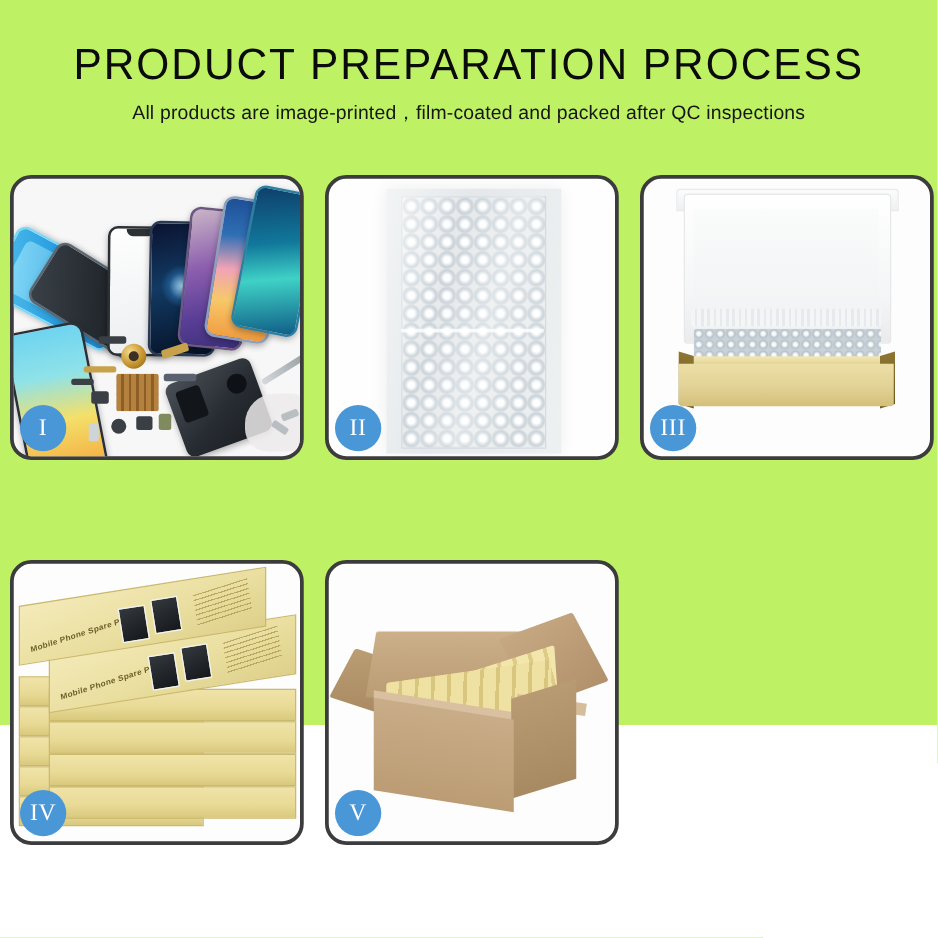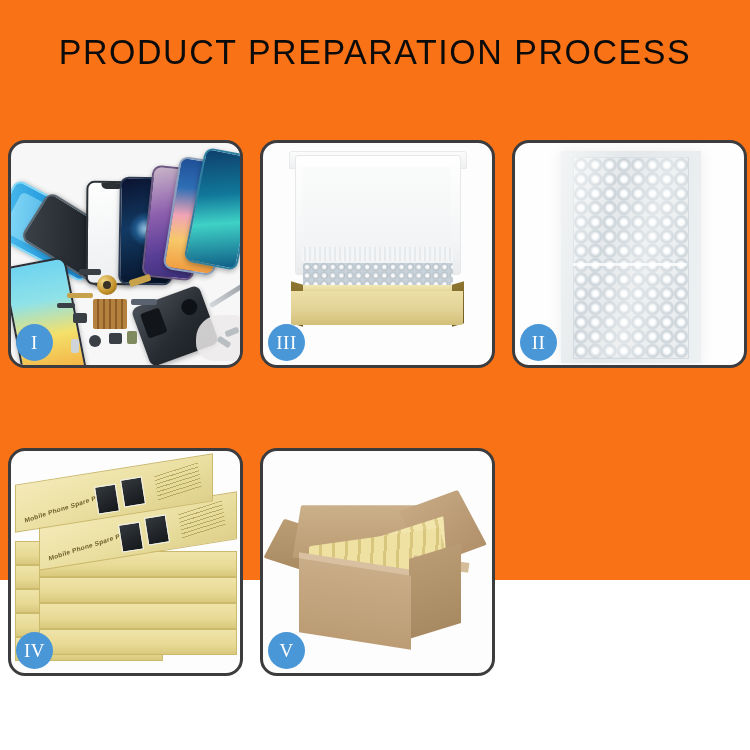--- a/index.html
+++ b/index.html
@@ -10,21 +10,21 @@
     width: 750px;
     height: 750px;
     background: #ffffff;
     font-family: "Liberation Sans", sans-serif;
     overflow: hidden;
   }
   .page {
     position: relative;
     width: 750px;
     height: 580px;
-    background: #f97316;
+    background: #bef264;
   }
   
   .header {
     position: absolute;
     top: 32px;
     left: 0;
     width: 750px;
     text-align: center;
   }
   .title {
@@ -388,20 +388,21 @@
     position:absolute; background: rgba(150,124,88,.55); border-radius:1px;
   }
 </style>
 </head>
 <body>
 
 <div class="page">
 
   <div class="header">
     <div class="title">PRODUCT PREPARATION PROCESS</div>
+    <div class="subtitle">All products are image-printed，film-coated and packed after QC inspections</div>
   </div>
 
   <div class="grid">
 
     <div class="panel p1">
       <div class="scene">
         <div class="ph ph-blue"></div>
         <div class="ph ph-dark"></div>
         <div class="ph ph-white"></div>
         <div class="ph ph-navy"></div>
@@ -425,45 +426,45 @@
         <div class="flex" style="left:56px;top:150px;width:26px;height:5px;"></div>
         <div class="flex" style="left:118px;top:134px;width:22px;height:7px;transform:rotate(-18deg);"></div>
         <div class="flex" style="left:120px;top:156px;width:26px;height:6px;background:#5a6270;"></div>
         <div class="chip" style="left:46px;top:160px;width:18px;height:5px;"></div>
         <div class="chip" style="left:206px;top:196px;width:14px;height:6px;transform:rotate(34deg);background:#b9bec3;"></div>
         <div class="chip" style="left:214px;top:186px;width:14px;height:6px;transform:rotate(-22deg);background:#b9bec3;"></div>
       </div>
       <div class="badge">I</div>
     </div>
 
+    <div class="panel p2">
+      <div class="scene">
+        <div class="bw-sheet"></div>
+        <div class="bw-bubbles"></div>
+        <div class="bw-seam"></div>
+        <div class="bw-shine"></div>
+      </div>
+      <div class="badge">II</div>
+    </div>
+
     <div class="panel p3">
       <div class="scene">
         <div class="b3-lidtop"></div>
         <div class="b3-lid"></div>
         <div class="b3-inner"></div>
         <div class="b3-foam"></div>
         <div class="b3-wrap"></div>
         <div class="b3-lip"></div>
         <div class="b3-side-l"></div>
         <div class="b3-side-r"></div>
         <div class="b3-front"></div>
       </div>
       <div class="badge">III</div>
     </div>
 
-    <div class="panel p2">
-      <div class="scene">
-        <div class="bw-sheet"></div>
-        <div class="bw-bubbles"></div>
-        <div class="bw-seam"></div>
-        <div class="bw-shine"></div>
-      </div>
-      <div class="badge">II</div>
-    </div>
-
     <div class="panel p4">
       <div class="scene stack">
 
         <div class="sbox" style="left:4px;top:186px;width:146px;height:22px;"></div>
         <div class="sbox" style="left:4px;top:162px;width:146px;height:22px;"></div>
         <div class="sbox" style="left:4px;top:138px;width:146px;height:22px;"></div>
         <div class="sbox" style="left:4px;top:114px;width:146px;height:22px;"></div>
         <div class="sbox" style="left:4px;top:90px;width:146px;height:22px;"></div>
 
         <div class="sbox" style="left:28px;top:178px;width:196px;height:24px;"></div>

